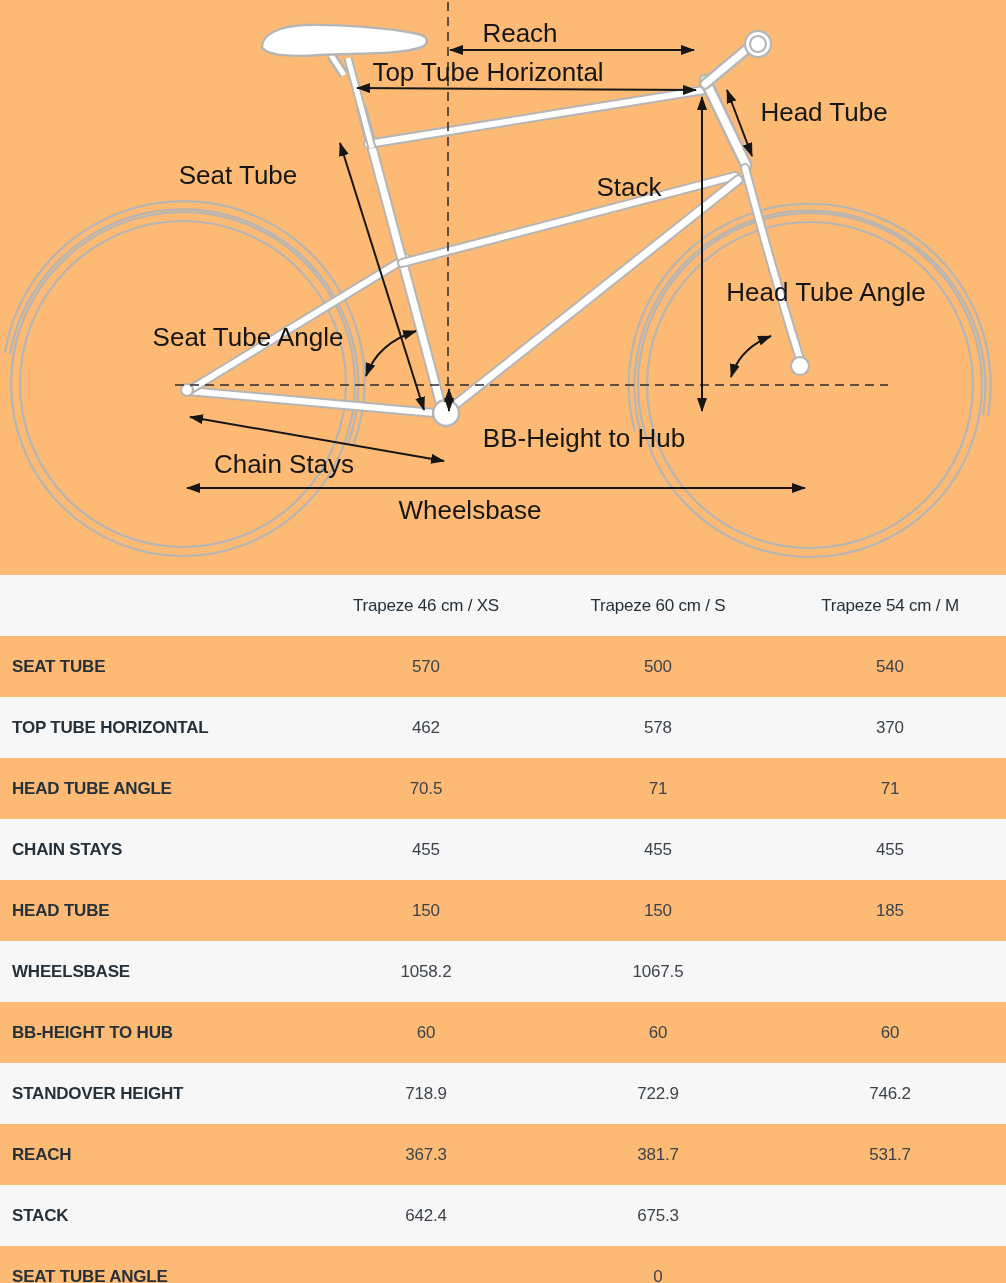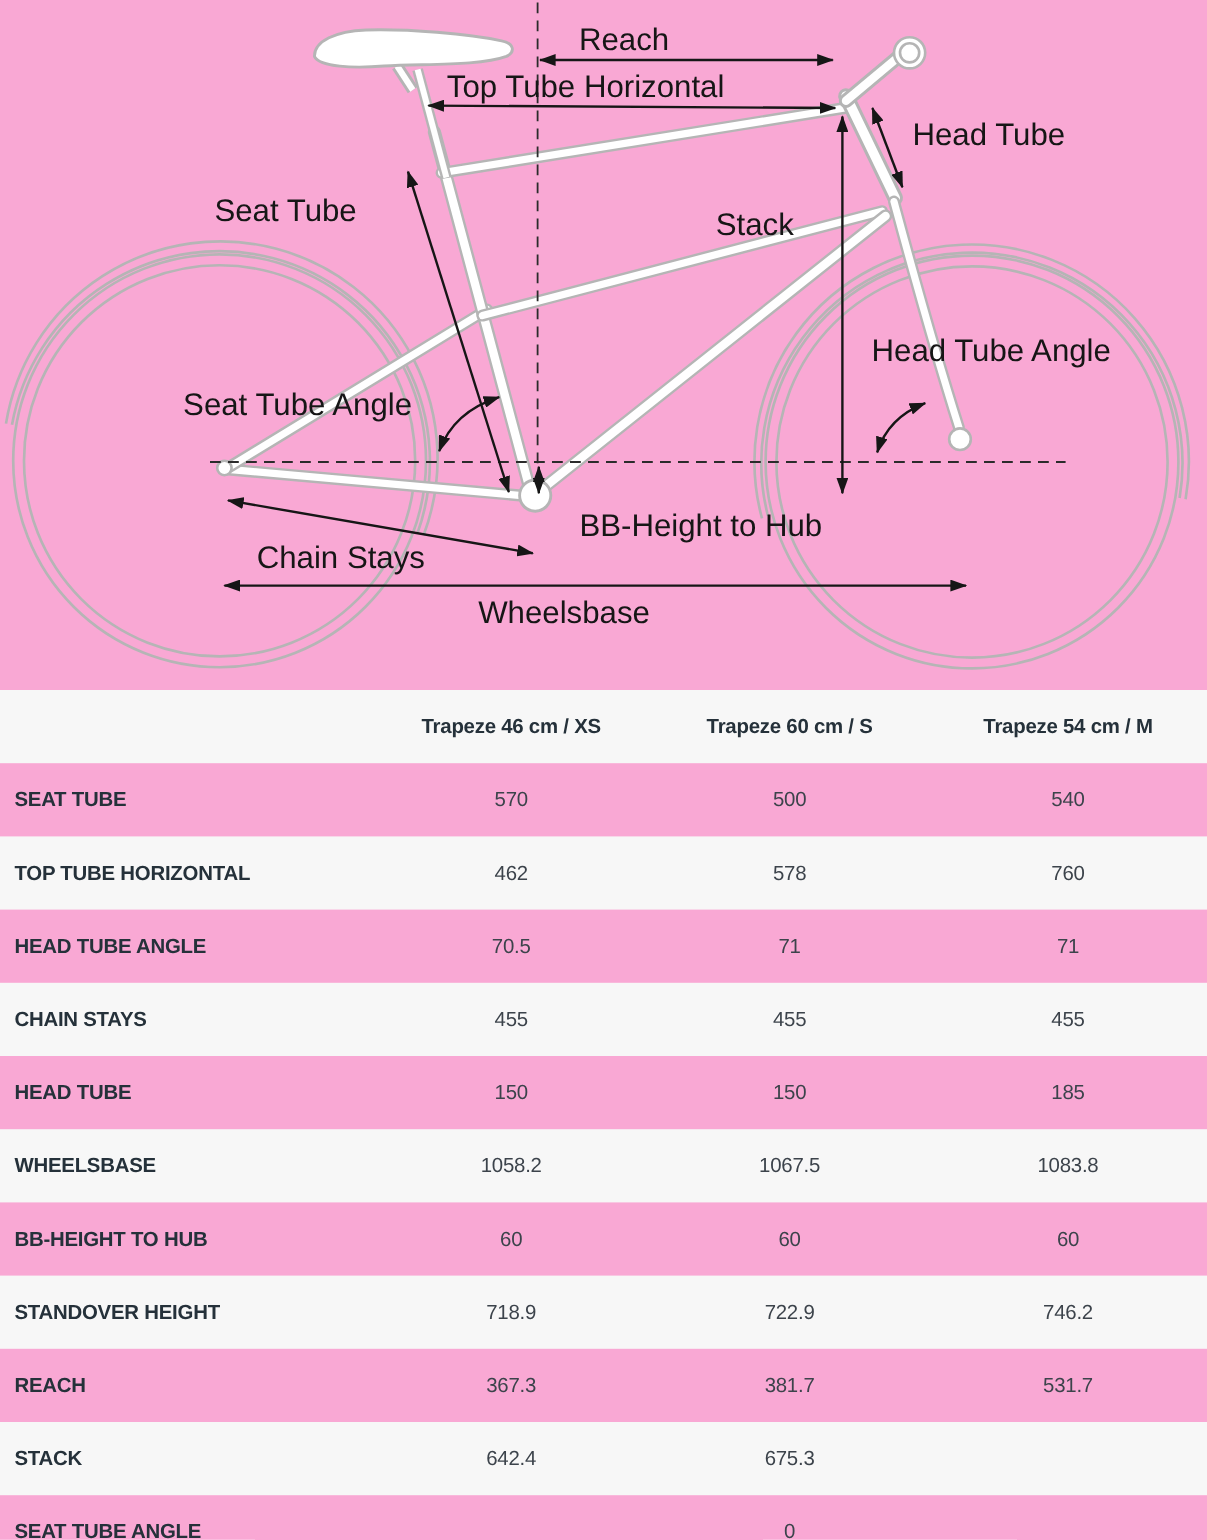--- a/index.html
+++ b/index.html
@@ -1,39 +1,39 @@
 <!DOCTYPE html>
 <html><head>
 <meta charset="utf-8">
 <style>
   * { margin:0; padding:0; box-sizing:border-box; }
   body { background:#ffffff; }
   .page {
     position:relative; width:1006px; height:1283px; overflow:hidden;
-    background:#f9a8d4; font-family:"Liberation Sans", sans-serif;
+    background:#fdba74; font-family:"Liberation Sans", sans-serif;
   }
   .diagram-wrap { position:absolute; top:0; left:0; width:1006px; height:575px; }
   .diagram-wrap svg { display:block; }
   svg text {
     font-family:"Liberation Sans", sans-serif;
     font-size:26px; fill:#161616;
   }
   .geo-table { position:absolute; top:575px; left:0; width:1006px; }
   .t-head, .t-row { display:flex; height:61px; align-items:stretch; }
   .t-head { background:#f7f7f7; }
   .t-rows .t-row:nth-child(even) { background:#f7f7f7; }
   .c-label {
     width:310px; padding-left:12px; display:flex; align-items:center;
     font-weight:bold; font-size:17px; color:#25313a; letter-spacing:-0.2px;
   }
   .c-val {
     width:232px; display:flex; align-items:center; justify-content:center;
     font-size:17px; color:#3c434b; letter-spacing:-0.2px;
   }
-  .t-head .c-val { font-weight:bold; color:#25313a; }
+  .t-head .c-val { font-weight:normal; color:#25313a; }
 </style>
 </head>
 <body>
 
 <div class="page">
 
   <div class="diagram-wrap">
     <svg width="1006" height="575" viewBox="0 0 1006 575">
       <defs>
         <marker id="ah" viewBox="0 0 14 10" markerWidth="14" markerHeight="10" refX="13" refY="5" orient="auto" markerUnits="userSpaceOnUse">
@@ -149,21 +149,21 @@
       <div class="t-row">
         <div class="c-label">SEAT TUBE</div>
         <div class="c-val">570</div>
         <div class="c-val">500</div>
         <div class="c-val">540</div>
       </div>
       <div class="t-row">
         <div class="c-label">TOP TUBE HORIZONTAL</div>
         <div class="c-val">462</div>
         <div class="c-val">578</div>
-        <div class="c-val">760</div>
+        <div class="c-val">370</div>
       </div>
       <div class="t-row">
         <div class="c-label">HEAD TUBE ANGLE</div>
         <div class="c-val">70.5</div>
         <div class="c-val">71</div>
         <div class="c-val">71</div>
       </div>
       <div class="t-row">
         <div class="c-label">CHAIN STAYS</div>
         <div class="c-val">455</div>
@@ -173,21 +173,20 @@
       <div class="t-row">
         <div class="c-label">HEAD TUBE</div>
         <div class="c-val">150</div>
         <div class="c-val">150</div>
         <div class="c-val">185</div>
       </div>
       <div class="t-row">
         <div class="c-label">WHEELSBASE</div>
         <div class="c-val">1058.2</div>
         <div class="c-val">1067.5</div>
-        <div class="c-val">1083.8</div>
       </div>
       <div class="t-row">
         <div class="c-label">BB-HEIGHT TO HUB</div>
         <div class="c-val">60</div>
         <div class="c-val">60</div>
         <div class="c-val">60</div>
       </div>
       <div class="t-row">
         <div class="c-label">STANDOVER HEIGHT</div>
         <div class="c-val">718.9</div>

